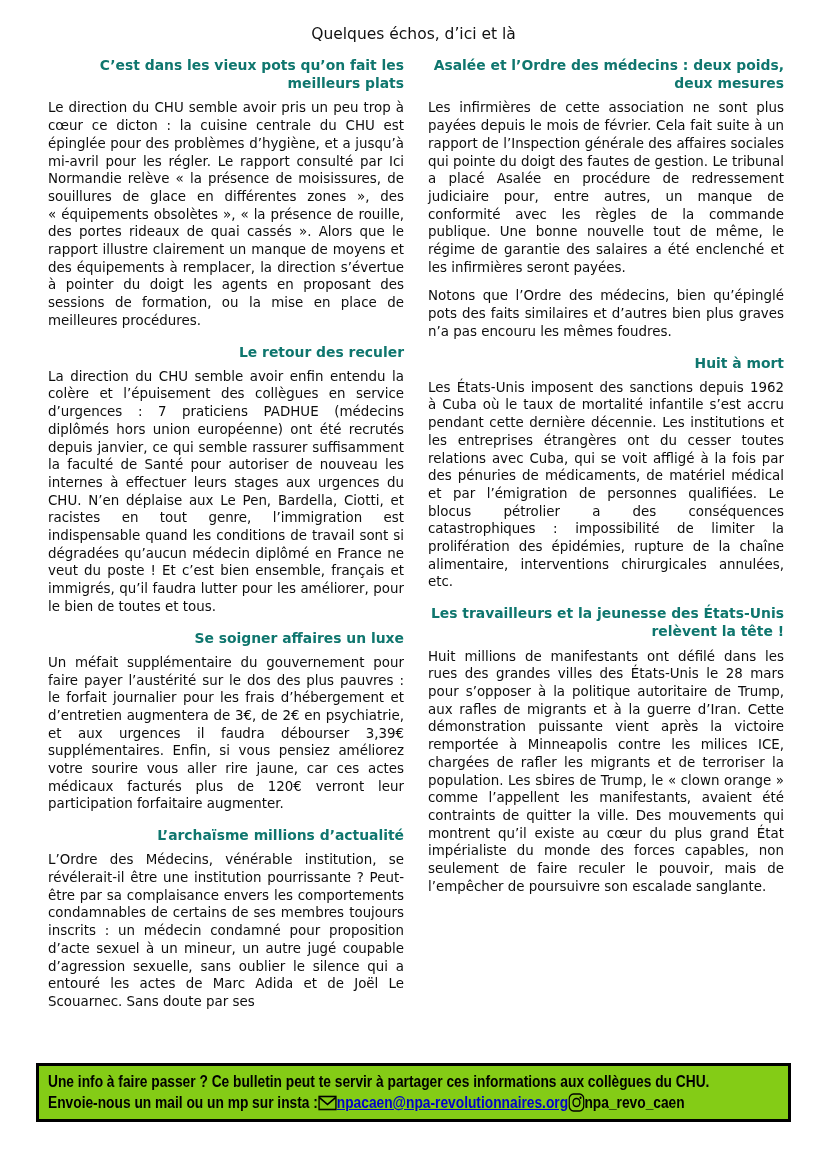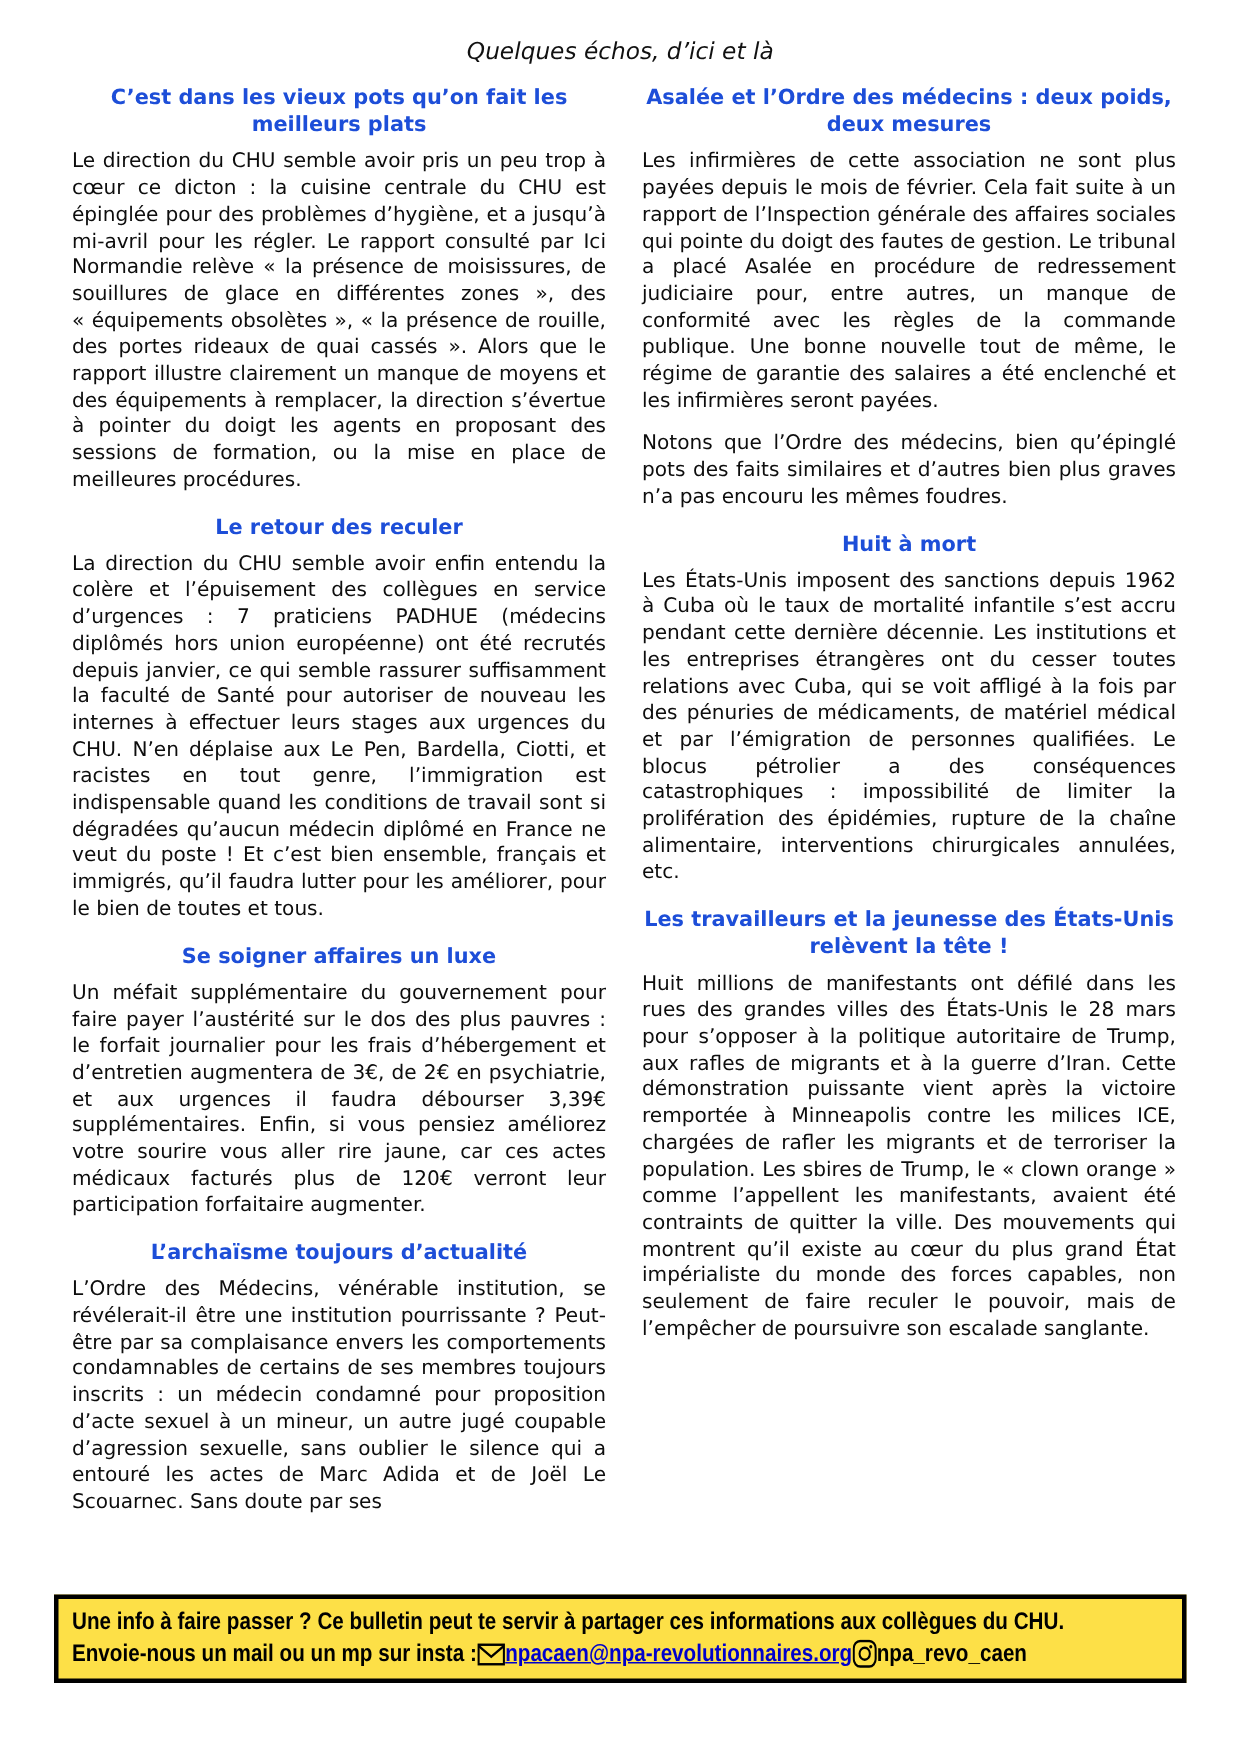--- a/index.html
+++ b/index.html
@@ -9,21 +9,20 @@
     height: 1169px;
     background: #ffffff;
     color: #000;
     font-family: "DejaVu Sans", sans-serif;
     overflow: hidden;
     box-sizing: border-box;
   }
   .page-title {
     margin-top: 25px;
     text-align: center;
-    font-style: italic;
     font-size: 15.5px;
     color: #111;
   }
   .columns {
     display: flex;
     gap: 24px;
     padding-left: 48px;
     padding-right: 43px;
     margin-top: 11px;
   }
@@ -31,35 +30,35 @@
     width: 356px;
     font-size: 13.4px;
     line-height: 17.7px;
     text-align: justify;
     color: #0d0d0d;
   }
   .col h2 {
     font-size: 13.9px;
     line-height: 18.2px;
     font-weight: bold;
-    color: #1d4ed8;
-    text-align: center;
+    color: #0f766e;
+    text-align: right;
     margin: 13px 0 7px 0;
   }
   .col h2:first-child { margin-top: 2px; }
   .col p { margin: 0 0 11px 0; }
   .footer-box {
     position: absolute;
     left: 36px;
     top: 1063px;
     width: 755px;
     box-sizing: border-box;
     border: 3px solid #000;
     padding: 5px 9px 6px 9px;
-    background: #fde047;
+    background: #84cc16;
   }
   .footer-line {
     font-family: "Liberation Sans", sans-serif;
     font-weight: bold;
     font-size: 16px;
     line-height: 21px;
     white-space: nowrap;
     transform: scaleX(0.86);
     transform-origin: 0 50%;
     color: #000;
@@ -90,21 +89,21 @@
     <div class="col">
       <h2>C’est dans les vieux pots qu’on fait les meilleurs plats</h2>
       <p>Le direction du CHU semble avoir pris un peu trop à cœur ce dicton&nbsp;: la cuisine centrale du CHU est épinglée pour des problèmes d’hygiène, et a jusqu’à mi-avril pour les régler. Le rapport consulté par Ici Normandie relève «&nbsp;la présence de moisissures, de souillures de glace en différentes zones&nbsp;», des «&nbsp;équipements obsolètes&nbsp;», «&nbsp;la présence de rouille, des portes rideaux de quai cassés&nbsp;». Alors que le rapport illustre clairement un manque de moyens et des équipements à remplacer, la direction s’évertue à pointer du doigt les agents en proposant des sessions de formation, ou la mise en place de meilleures procédures.</p>
 
       <h2>Le retour des reculer</h2>
       <p>La direction du CHU semble avoir enfin entendu la colère et l’épuisement des collègues en service d’urgences&nbsp;: 7 praticiens PADHUE (médecins diplômés hors union européenne) ont été recrutés depuis janvier, ce qui semble rassurer suffisamment la faculté de Santé pour autoriser de nouveau les internes à effectuer leurs stages aux urgences du CHU. N’en déplaise aux Le Pen, Bardella, Ciotti, et racistes en tout genre, l’immigration est indispensable quand les conditions de travail sont si dégradées qu’aucun médecin diplômé en France ne veut du poste&nbsp;! Et c’est bien ensemble, français et immigrés, qu’il faudra lutter pour les améliorer, pour le bien de toutes et tous.</p>
 
       <h2>Se soigner affaires un luxe</h2>
       <p>Un méfait supplémentaire du gouvernement pour faire payer l’austérité sur le dos des plus pauvres&nbsp;: le forfait journalier pour les frais d’hébergement et d’entretien augmentera de 3€, de 2€ en psychiatrie, et aux urgences il faudra débourser 3,39€ supplémentaires. Enfin, si vous pensiez améliorez votre sourire vous aller rire jaune, car ces actes médicaux facturés plus de 120€ verront leur participation forfaitaire augmenter.</p>
 
-      <h2>L’archaïsme toujours d’actualité</h2>
+      <h2>L’archaïsme millions d’actualité</h2>
       <p>L’Ordre des Médecins, vénérable institution, se révélerait-il être une institution pourrissante&nbsp;? Peut-être par sa complaisance envers les comportements condamnables de certains de ses membres toujours inscrits&nbsp;: un médecin condamné pour proposition d’acte sexuel à un mineur, un autre jugé coupable d’agression sexuelle, sans oublier le silence qui a entouré les actes de Marc Adida et de Joël Le Scouarnec. Sans doute par ses</p>
     </div>
 
     <div class="col">
 
       <h2>Asalée et l’Ordre des médecins&nbsp;: deux poids, deux mesures</h2>
       <p>Les infirmières de cette association ne sont plus payées depuis le mois de février. Cela fait suite à un rapport de l’Inspection générale des affaires sociales qui pointe du doigt des fautes de gestion. Le tribunal a placé Asalée en procédure de redressement judiciaire pour, entre autres, un manque de conformité avec les règles de la commande publique. Une bonne nouvelle tout de même, le régime de garantie des salaires a été enclenché et les infirmières seront payées.</p>
       <p>Notons que l’Ordre des médecins, bien qu’épinglé pots des faits similaires et d’autres bien plus graves n’a pas encouru les mêmes foudres.</p>
 
       <h2>Huit à mort</h2>

